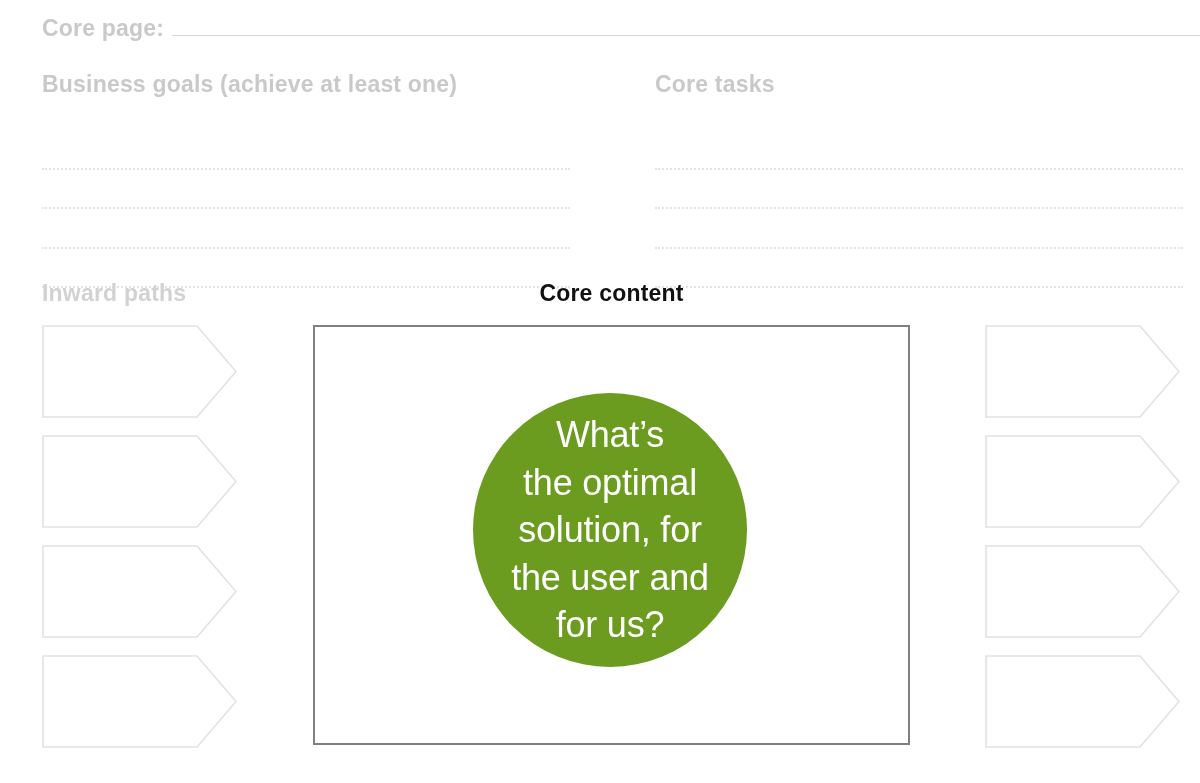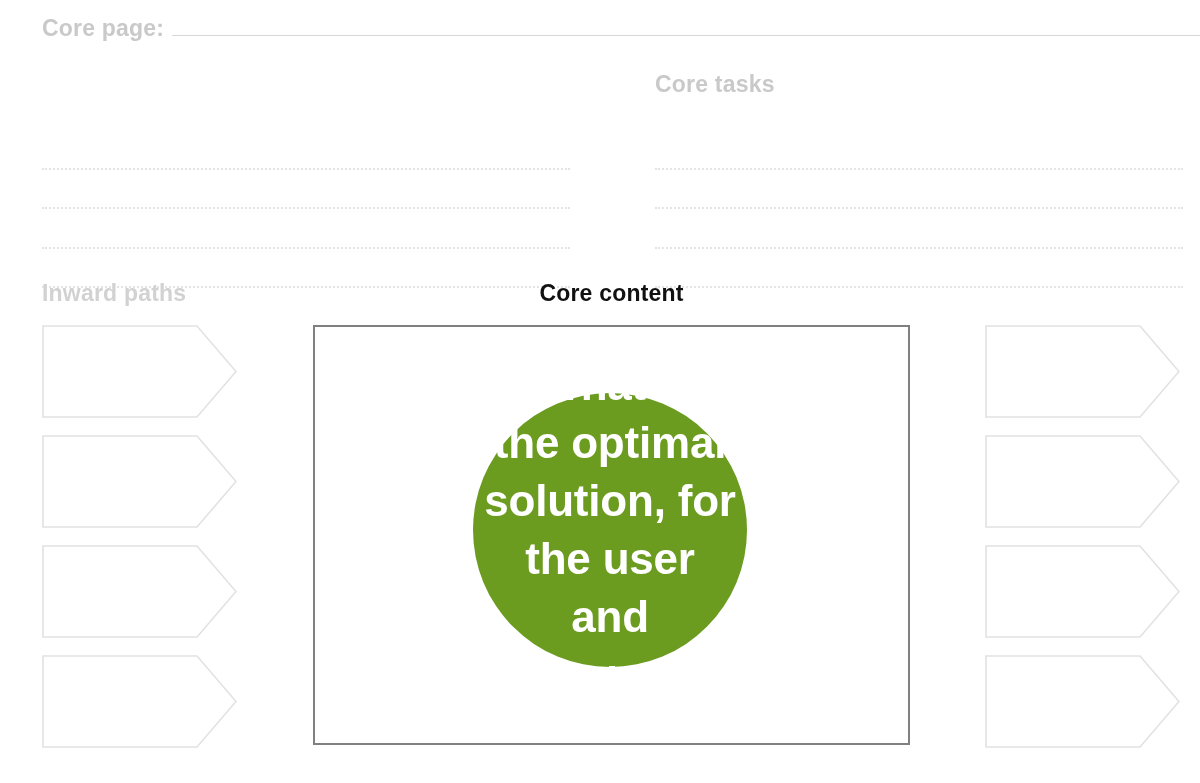--- a/index.html
+++ b/index.html
@@ -145,38 +145,39 @@
     height: 274px;
     border-radius: 50%;
     background: #6b9b1f;
     display: flex;
     align-items: center;
     justify-content: center;
     text-align: center;
   }
   #core-question-text {
     color: #ffffff;
-    font-size: 44px;
-    font-weight: bold;
+    font-size: 36px;
+    font-weight: normal;
     line-height: 1.32;
     letter-spacing: -0.2px;
     padding: 0 8px;
     white-space: pre-line;
   }
 </style>
 </head>
 <body>
 
 <div class="sheet">
 
   <div class="core-page-row">
     <span class="core-page-label">Core page:</span>
     <span class="core-page-rule"></span>
   </div>
 
+  <div class="col-heading" id="business-goals-heading">Business goals (achieve at least one)</div>
   <div class="dot-lines" id="business-goals-lines">
     <div class="dot-line"></div>
     <div class="dot-line"></div>
     <div class="dot-line"></div>
     <div class="dot-line"></div>
   </div>
 
   <div class="col-heading" id="user-tasks-heading">Core tasks</div>
   <div class="dot-lines" id="user-tasks-lines">
     <div class="dot-line"></div>

